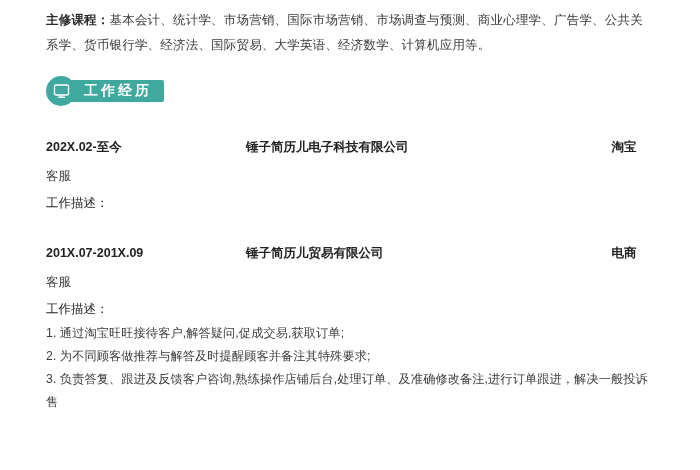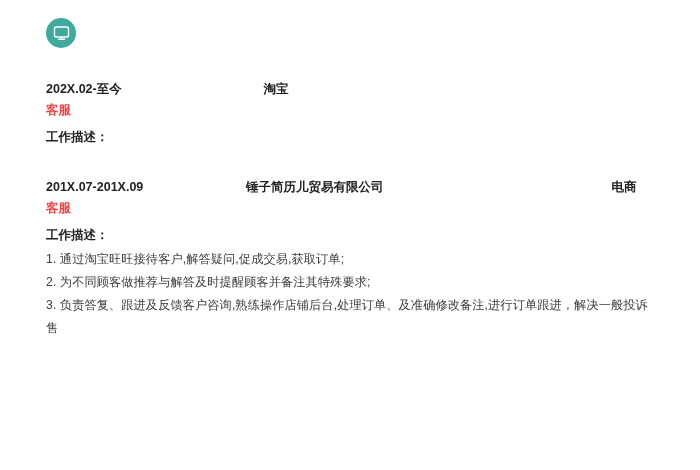--- a/index.html
+++ b/index.html
@@ -92,60 +92,65 @@
   .entry-company {
     flex: 1;
   }
   .entry-role {
     width: 60px;
     flex: none;
     text-align: center;
   }
   .entry-role2 {
     font-size: 12.5px;
-    font-weight: bold;
-    color: #ef4444;
-    margin-top: 4px;
+    font-weight: normal;
+    color: #404040;
+    margin-top: 12px;
   }
   .desc-title {
     font-size: 12.5px;
-    font-weight: bold;
+    font-weight: normal;
     color: #222222;
     margin-top: 10px;
     margin-bottom: 4px;
   }
   .desc-list {
     font-size: 12.2px;
     line-height: 23px;
     color: #3b3b3b;
     letter-spacing: 0.1px;
   }
   .desc-list div {
     margin: 0;
   }
 </style>
 </head>
 <body>
 
 <div class="page">
 
+  <div class="courses">
+    <span class="label">主修课程：</span><span>基本会计、统计学、市场营销、国际市场营销、市场调查与预测、商业心理学、广告学、公共关系学、货币银行学、经济法、国际贸易、大学英语、经济数学、计算机应用等。</span>
+  </div>
 
   <div class="section-head">
     <div class="section-badge">
       <svg width="17" height="16" viewBox="0 0 17 16" fill="none" xmlns="http://www.w3.org/2000/svg">
         <rect x="1.5" y="2" width="14" height="10" rx="1.6" stroke="#ffffff" stroke-width="1.4"></rect>
         <path d="M5.5 14.2h6" stroke="#ffffff" stroke-width="1.4" stroke-linecap="round"></path>
         <path d="M8.5 12v2.2" stroke="#ffffff" stroke-width="1.4"></path>
       </svg>
     </div>
+    <div class="section-title-bar">工作经历</div>
   </div>
 
   <div class="entry">
     <div class="entry-row">
       <div class="entry-date">202X.02-至今</div>
+      <div class="entry-company">锤子简历儿电子科技有限公司</div>
       <div class="entry-role">淘宝</div>
     </div>
     <div class="entry-role2">客服</div>
     <div class="desc-title">工作描述：</div>
   </div>
 
   <div class="entry">
     <div class="entry-row">
       <div class="entry-date">201X.07-201X.09</div>
       <div class="entry-company">锤子简历儿贸易有限公司</div>

